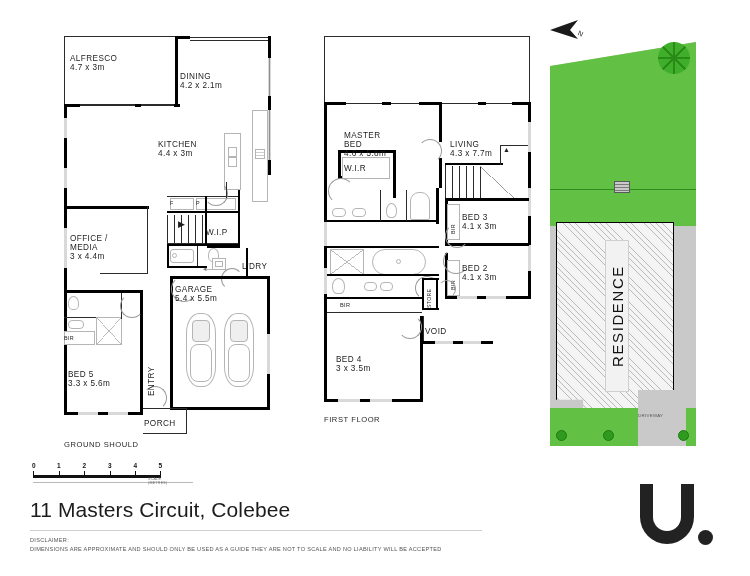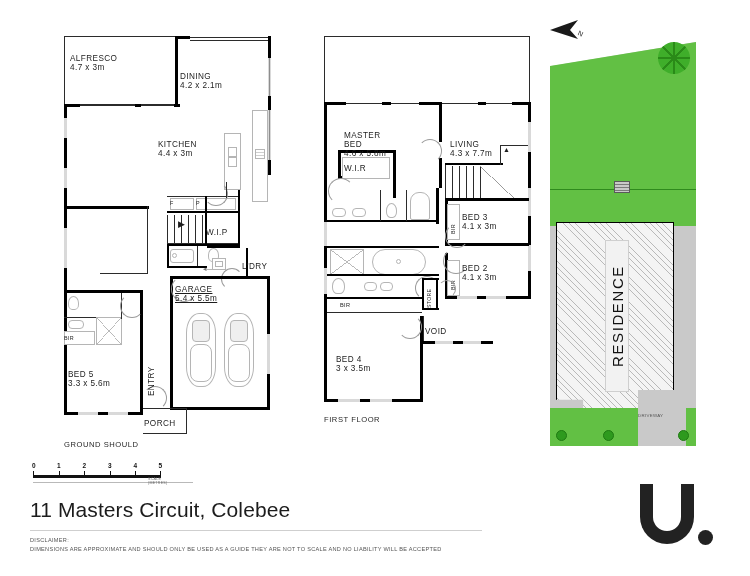--- a/index.html
+++ b/index.html
@@ -248,21 +248,26 @@
     <div class="rdim">4.7 x 3m</div>
   </div>
   <div class="rlabel" style="left:180px;top:72px;width:90px;">
     <div class="rname">DINING</div>
     <div class="rdim">4.2 x 2.1m</div>
   </div>
   <div class="rlabel" style="left:158px;top:140px;width:70px;">
     <div class="rname">KITCHEN</div>
     <div class="rdim">4.4 x 3m</div>
   </div>
-  <div class="rlabel" style="left:175px;top:285px;width:90px;text-decoration:underline;">
+  <div class="rlabel" style="left:70px;top:234px;width:76px;">
+    <div class="rname">OFFICE /</div>
+    <div class="rname">MEDIA</div>
+    <div class="rdim">3 x 4.4m</div>
+  </div>
+  <div class="rlabel" style="left:175px;top:285px;width:90px;">
     <div class="rname">GARAGE</div>
     <div class="rdim">5.4 x 5.5m</div>
   </div>
   <div class="rlabel" style="left:68px;top:370px;width:72px;">
     <div class="rname">BED 5</div>
     <div class="rdim">3.3 x 5.6m</div>
   </div>
   <div class="rlabel rname" style="left:206px;top:228px;width:34px;">W.I.P</div>
   <div class="rlabel rname" style="left:242px;top:262px;width:34px;">L'DRY</div>
   <div class="rlabel rname vert" style="left:147px;top:352px;height:44px;">ENTRY</div>

